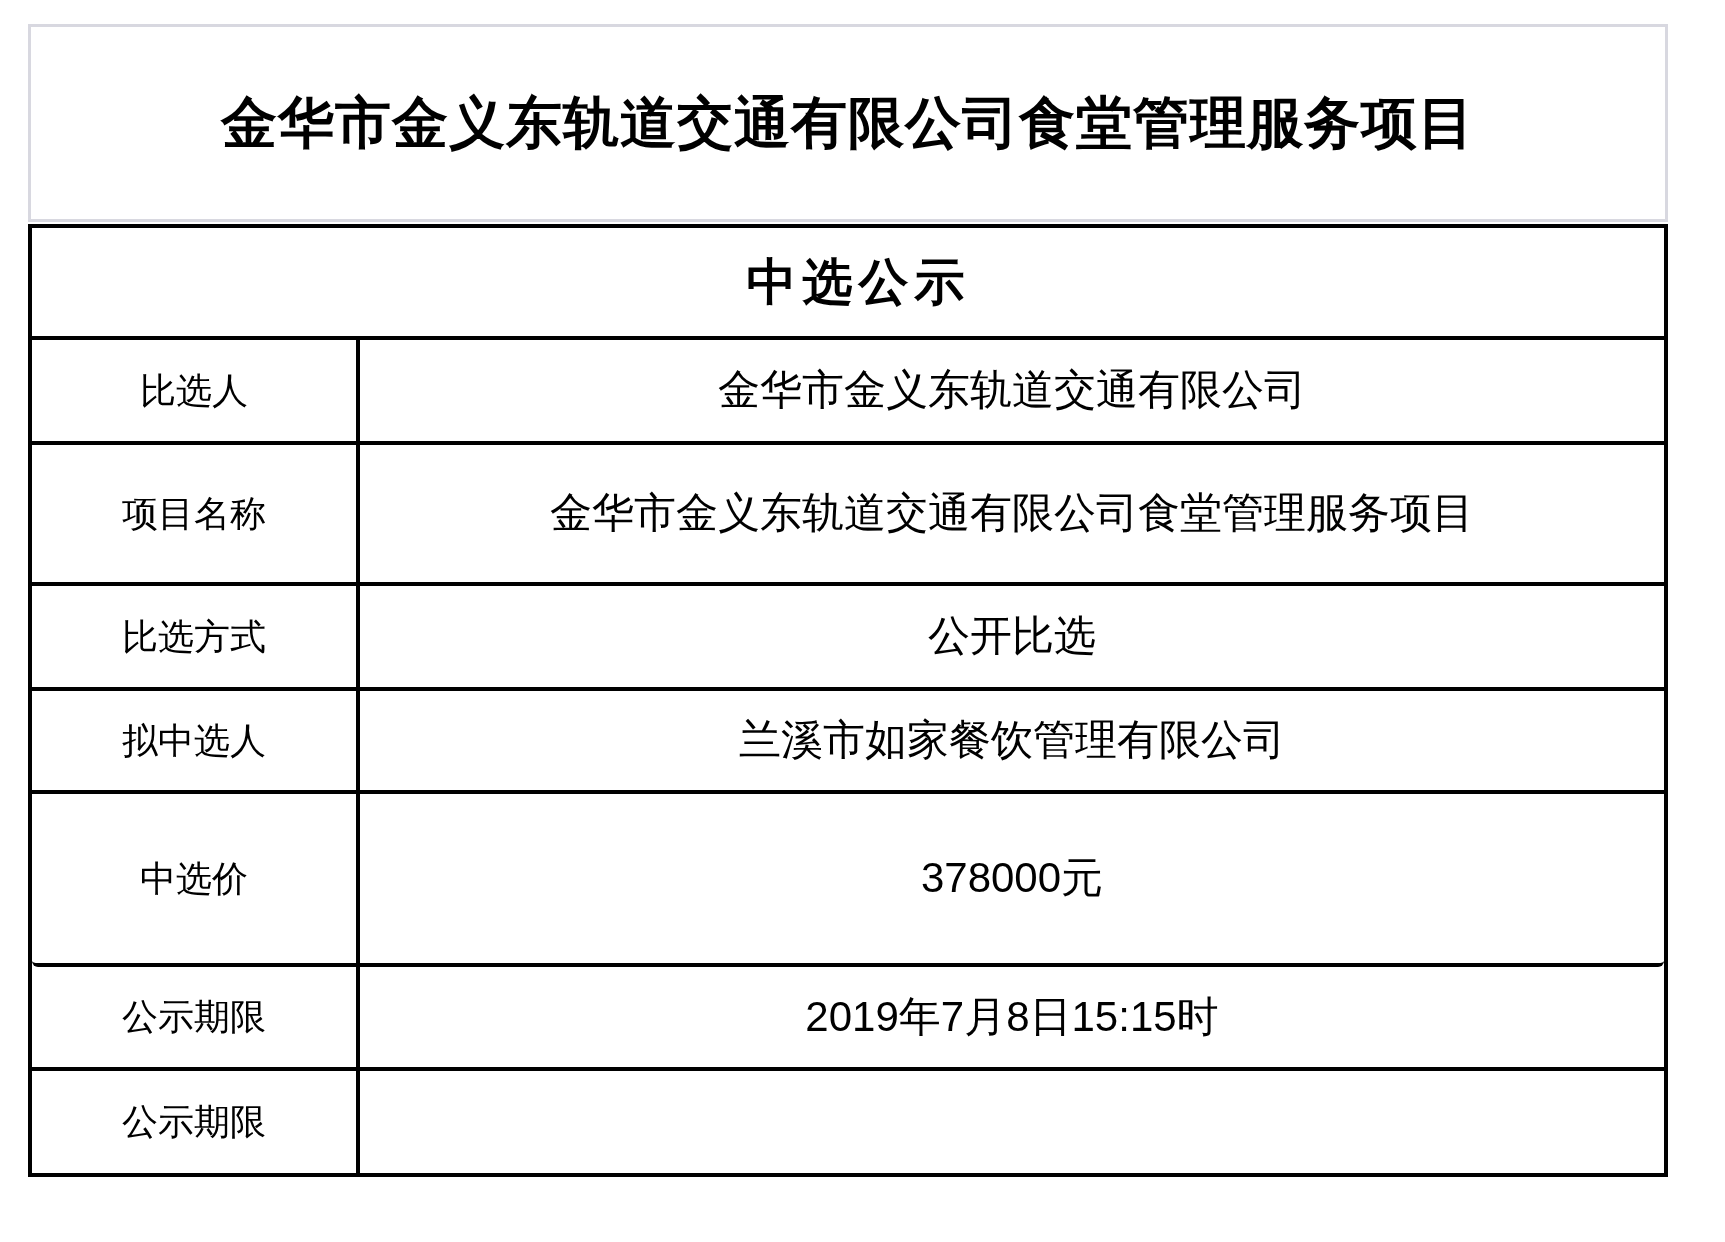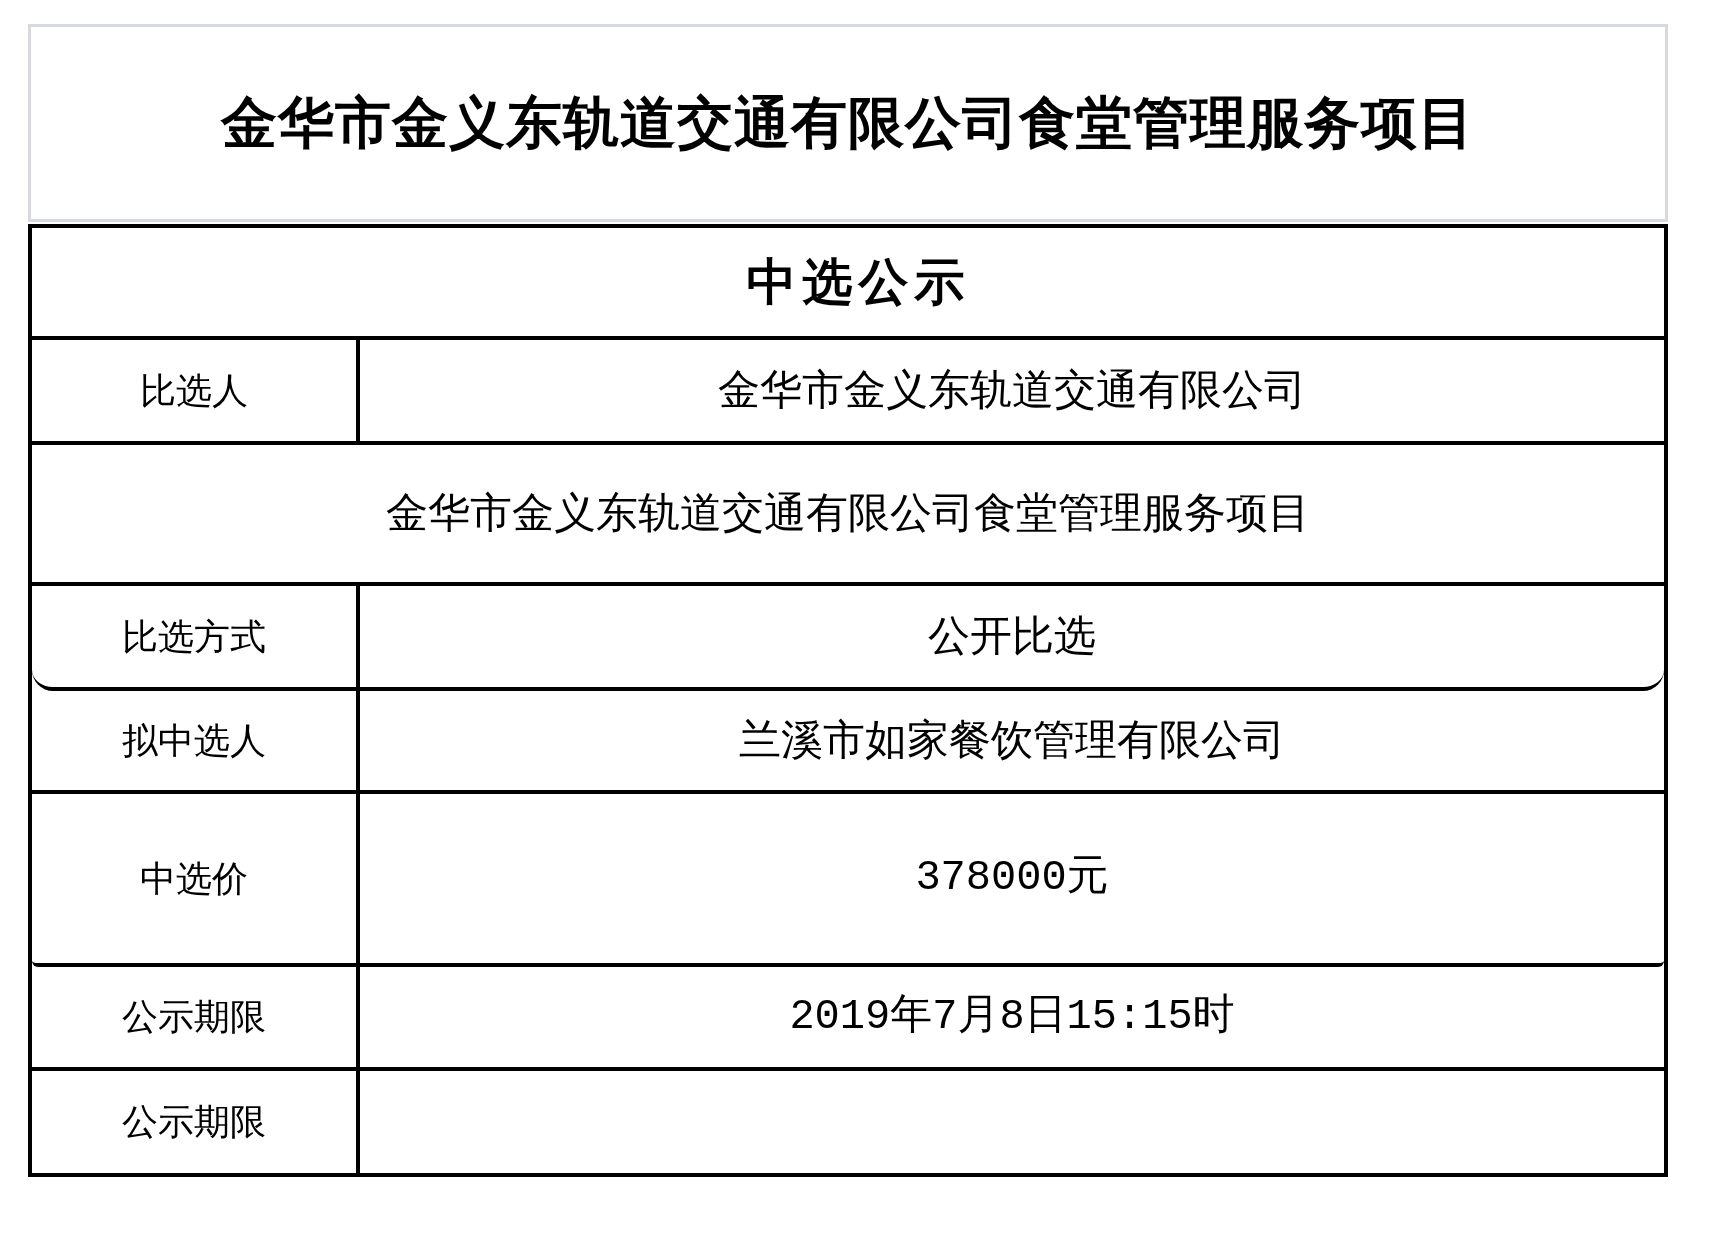--- a/index.html
+++ b/index.html
@@ -82,27 +82,27 @@
     line-height: 1;
     white-space: nowrap;
   }
   .value {
     flex: 1;
     font-size: 42px;
     line-height: 1.25;
     text-align: right;
   }
   .value.serif-val {
-    font-family: Liberation Mono, monospace;
+    font-family: Liberation Sans, sans-serif;
     font-size: 42px;
   }
   
   .h-r1 { height: 101px; }
   .h-r2 { height: 137px; }
-  .h-r3 { height: 101px; border-radius: 21px; }
+  .h-r3 { height: 101px; }
   .h-r4 { height: 99px;  }
   .h-r5 { height: 169px; border-radius: 6px; }
   .h-r6 { height: 100px; }
   .h-r7 { height: 102px; }
 </style>
 </head>
 <body>
 
 <div class="page">
 
@@ -115,20 +115,21 @@
     <div class="banner-row">
       <span class="banner-text">中选公示</span>
     </div>
 
     <div class="row h-r1">
       <div class="cell label">比选人</div>
       <div class="cell value">金华市金义东轨道交通有限公司</div>
     </div>
 
     <div class="row h-r2">
+      <div class="cell label">项目名称</div>
       <div class="cell value">金华市金义东轨道交通有限公司食堂管理服务项目</div>
     </div>
 
     <div class="row h-r3">
       <div class="cell label">比选方式</div>
       <div class="cell value">公开比选</div>
     </div>
 
     <div class="row h-r4">
       <div class="cell label">拟中选人</div>

